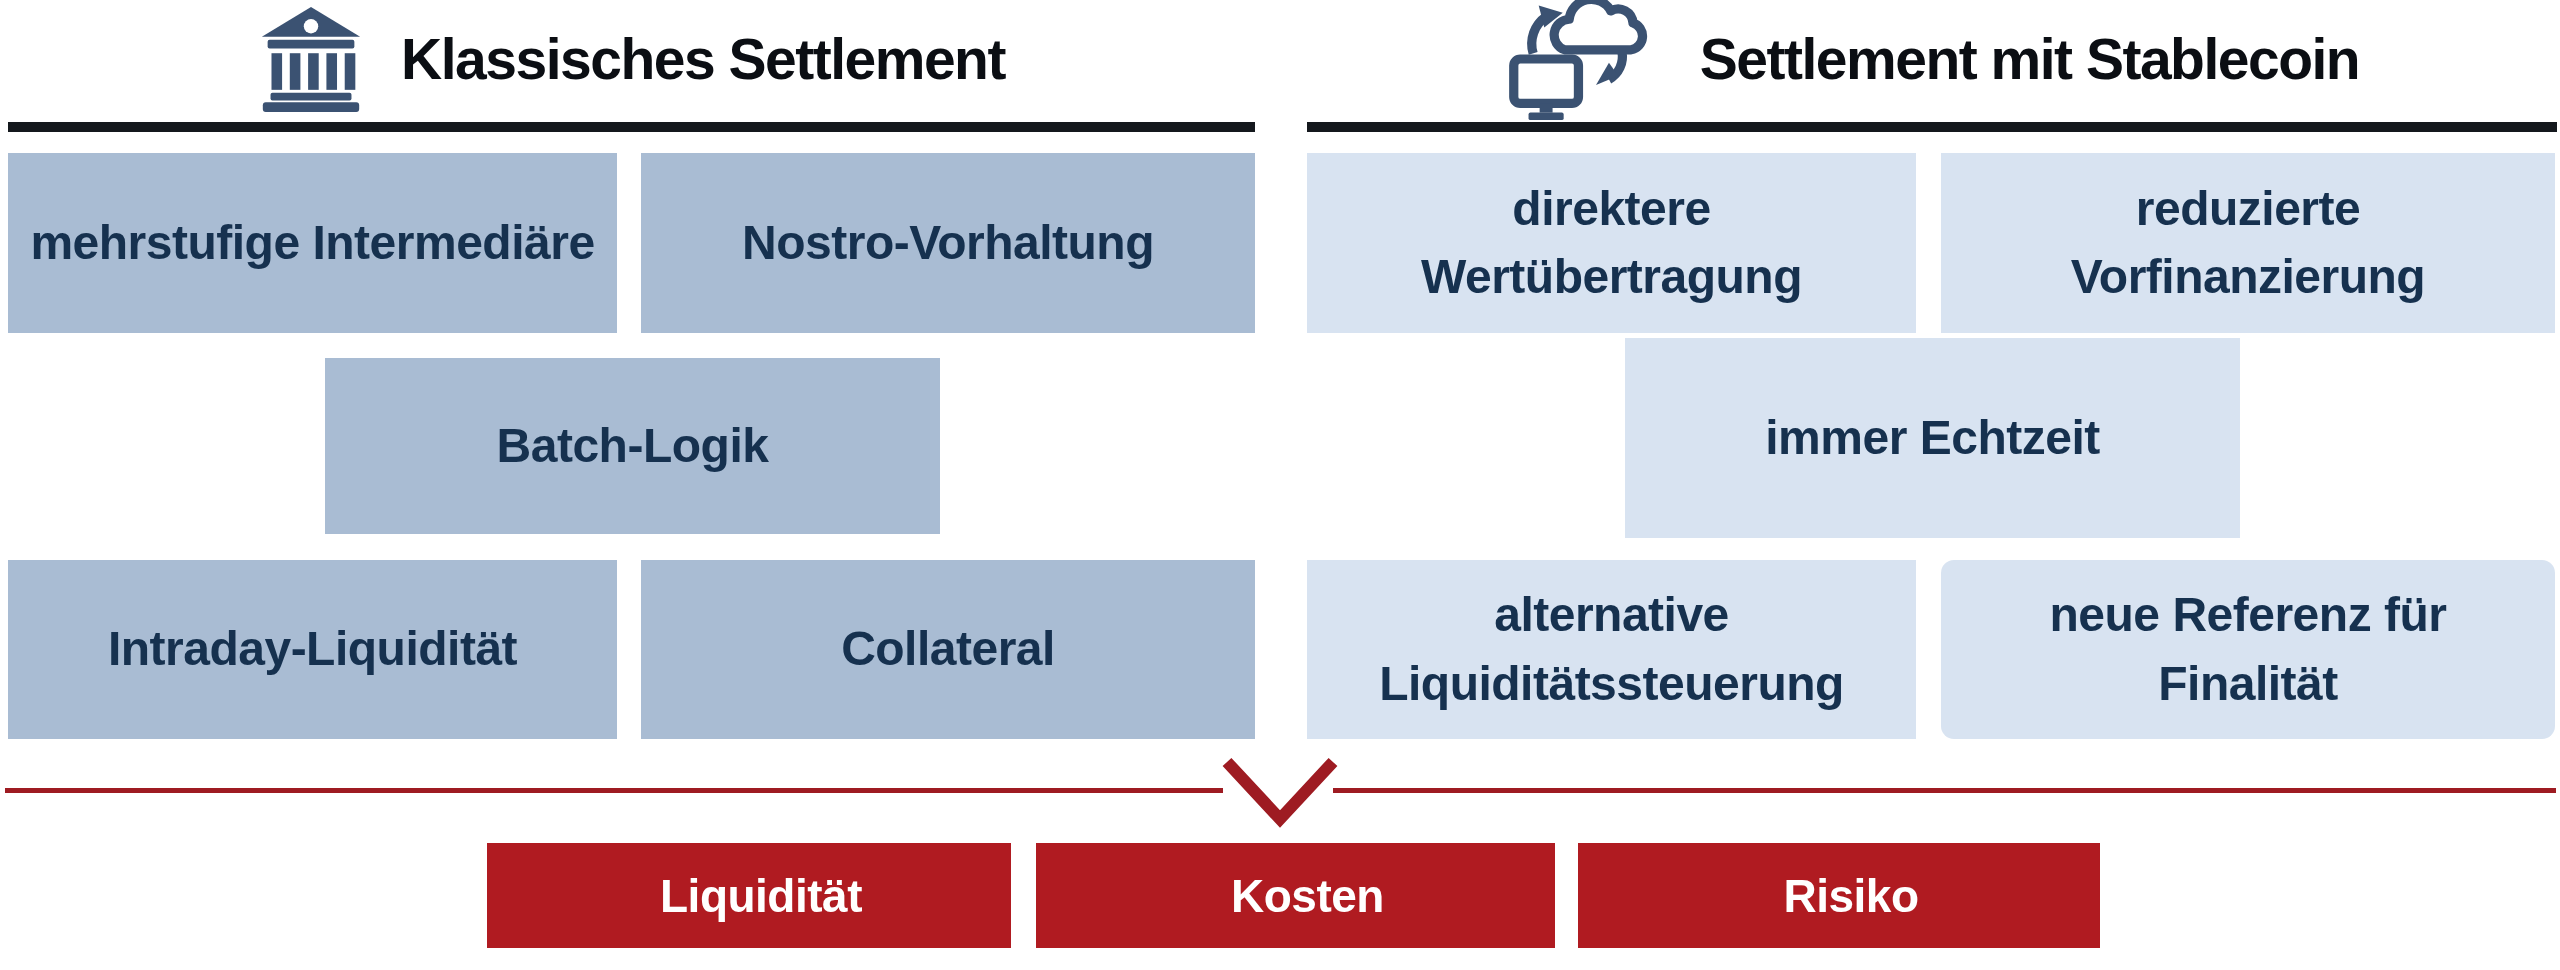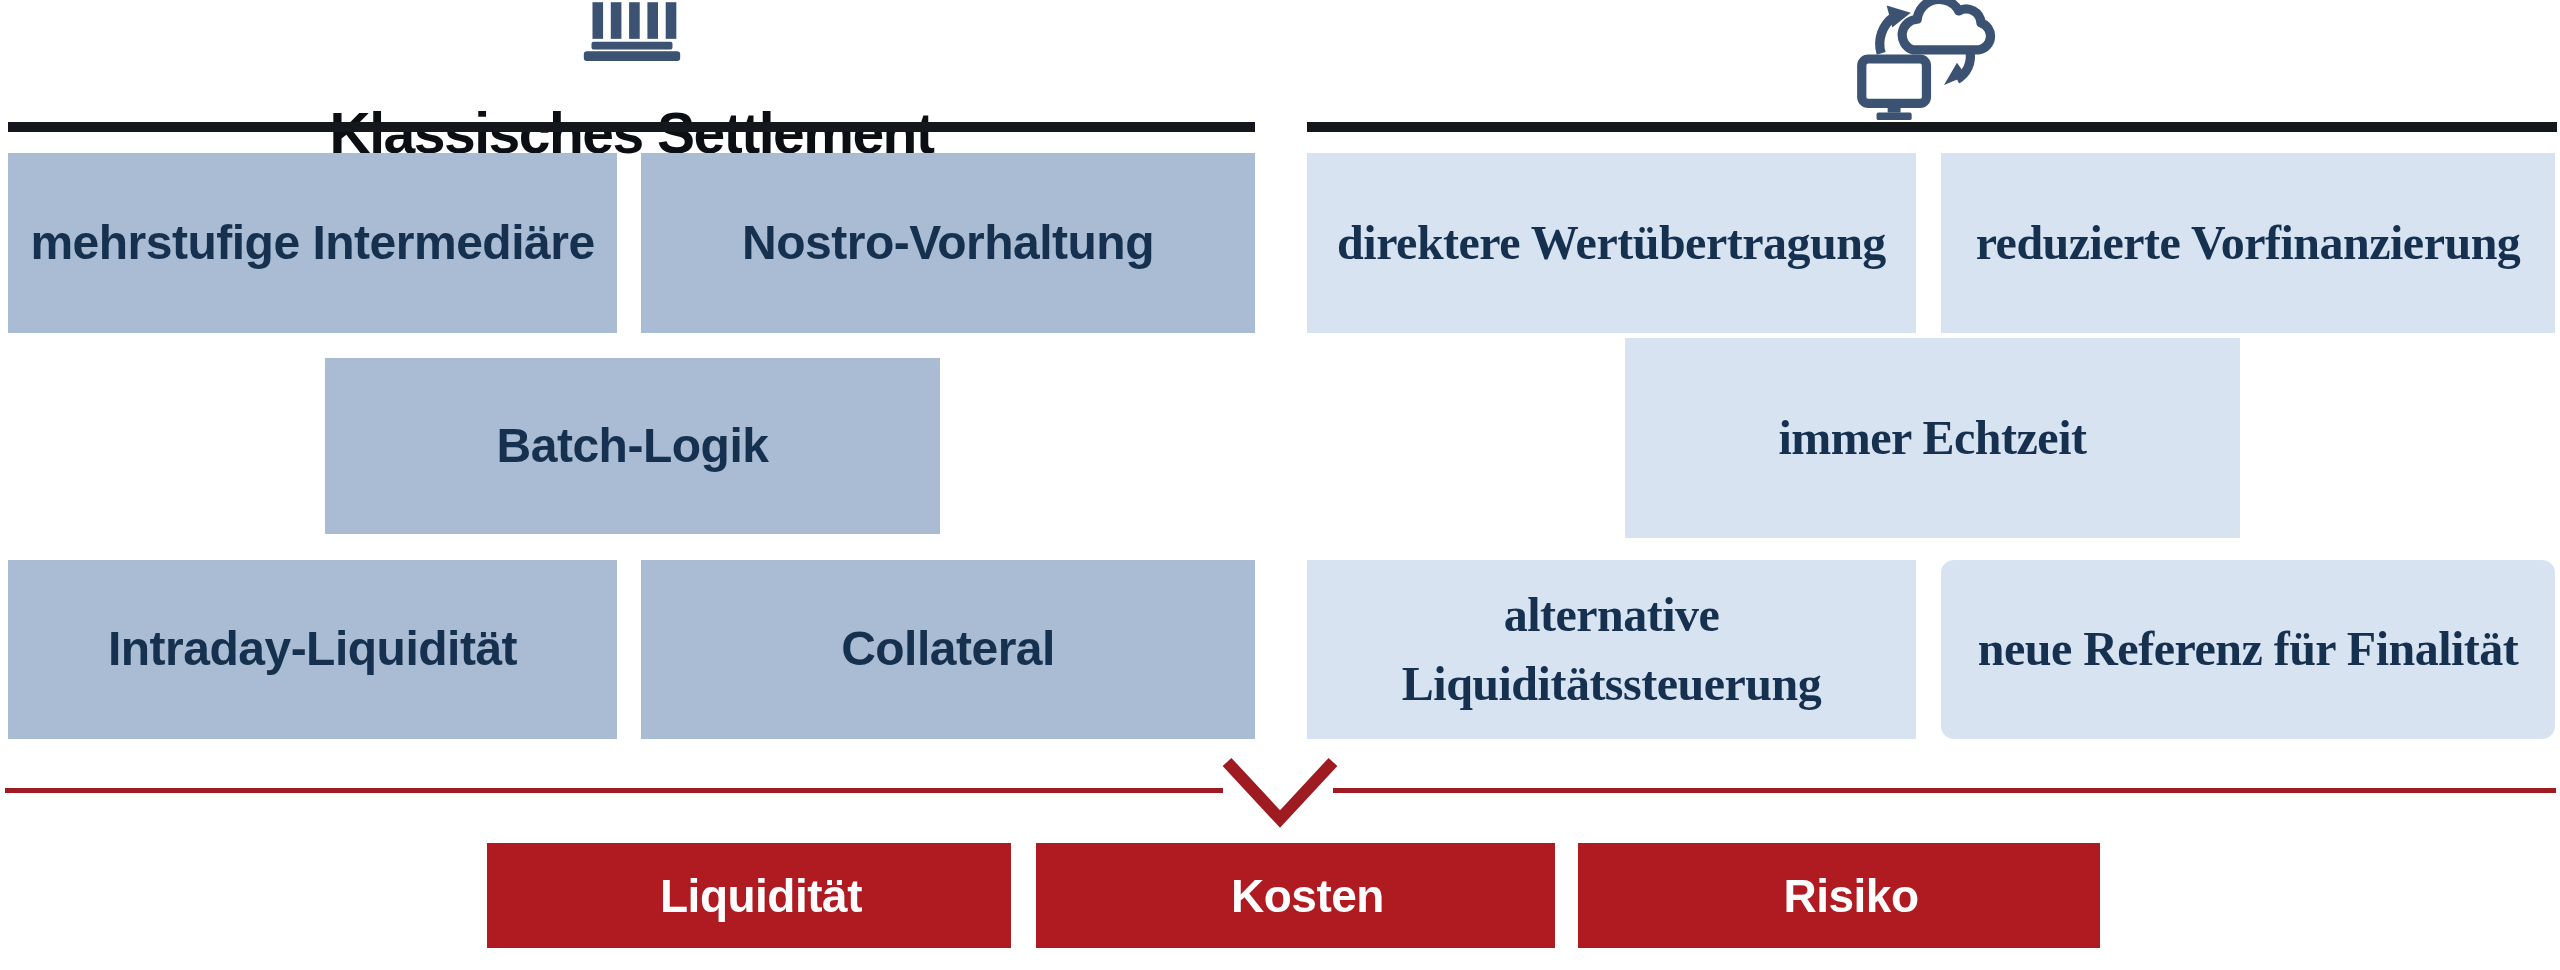--- a/index.html
+++ b/index.html
@@ -7,38 +7,37 @@
     position:relative;
     width:2560px;height:970px;
     background:#ffffff;
     overflow:hidden;
     font-family:"Liberation Sans","DejaVu Sans",sans-serif;
   }
   .abs{position:absolute;box-sizing:border-box;}
   .header{
     display:flex;align-items:center;justify-content:center;gap:37px;
     color:var(--header-text,#0b0e13);
-    flex-direction:column;
   }
   .header .title{
     font-size:57px;font-weight:bold;letter-spacing:-1.5px;
     white-space:nowrap;
   }
   .header .icon{color:var(--icon,#3b5272);display:flex;align-items:center;}
   .underline{background:var(--header-underline,#14181d);}
   .box{
     display:flex;align-items:center;justify-content:center;
     text-align:center;
     font-size:48px;font-weight:bold;letter-spacing:-0.5px;
     line-height:1.42;
     color:var(--box-text,#16314f);
     padding:0 14px;
   }
   .box.left-fill{background:var(--left-box-fill,#a9bcd3);}
-  .box.right-fill{background:var(--right-box-fill,#d8e3f1);font-family:Liberation Serif, serif;}
+  .box.right-fill{background:var(--right-box-fill,#d8e3f1);}
   .impact-line{background:var(--impact-line,#9e1b22);}
   .impact-box{
     display:flex;align-items:center;justify-content:center;
     background:var(--impact-red,#b01b21);
     color:var(--impact-text,#ffffff);
     font-size:46px;font-weight:bold;letter-spacing:-0.5px;padding-left:24px;
   }
   .chevron{color:var(--impact-line,#9e1b22);}
 </style>
 </head>
@@ -75,20 +74,21 @@
         <path d="M126 58 A28 28 0 0 1 112 88" fill="none" stroke="currentColor" stroke-width="10"></path>
         <polygon points="122,84 98,94 112,70" fill="currentColor"></polygon>
 
         <path d="M64 56 A17 17 0 0 1 69 23 A24 24 0 0 1 114 14 A16 16 0 0 1 138 27 A15 15 0 0 1 136 56 Z" fill="#ffffff" stroke="currentColor" stroke-width="10" stroke-linejoin="round"></path>
 
         <rect x="9" y="66" width="70" height="48" rx="7" fill="#ffffff" stroke="currentColor" stroke-width="10"></rect>
         <rect x="37" y="114" width="14" height="10" fill="currentColor"></rect>
         <rect x="25" y="124" width="38" height="8" rx="2" fill="currentColor"></rect>
       </svg>
     </span>
+    <span class="title">Settlement mit Stablecoin</span>
   </div>
   <div class="abs underline" style="left:1307px;top:122px;width:1250px;height:10px;"></div>
 
   <div class="abs box left-fill" style="left:8px;top:153px;width:609px;height:180px;">mehrstufige Intermediäre</div>
   <div class="abs box left-fill" style="left:641px;top:153px;width:614px;height:180px;">Nostro-Vorhaltung</div>
   <div class="abs box left-fill" style="left:325px;top:358px;width:615px;height:176px;">Batch-Logik</div>
   <div class="abs box left-fill" style="left:8px;top:560px;width:609px;height:179px;">Intraday-Liquidität</div>
   <div class="abs box left-fill" style="left:641px;top:560px;width:614px;height:179px;">Collateral</div>
 
   <div class="abs box right-fill" style="left:1307px;top:153px;width:609px;height:180px;">direktere Wertübertragung</div>

